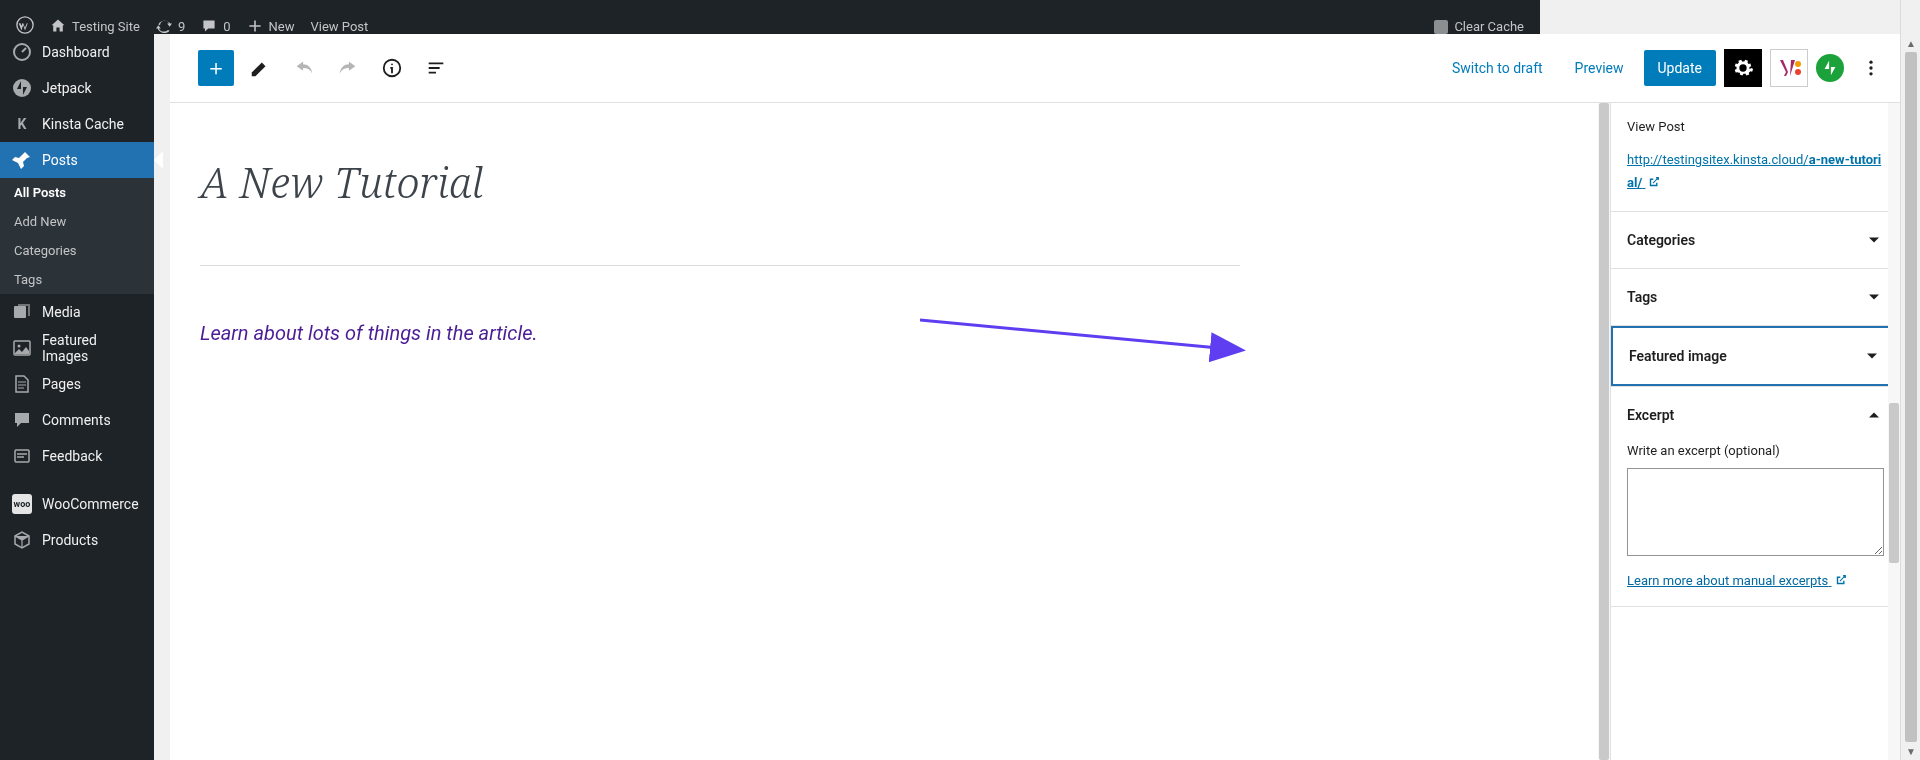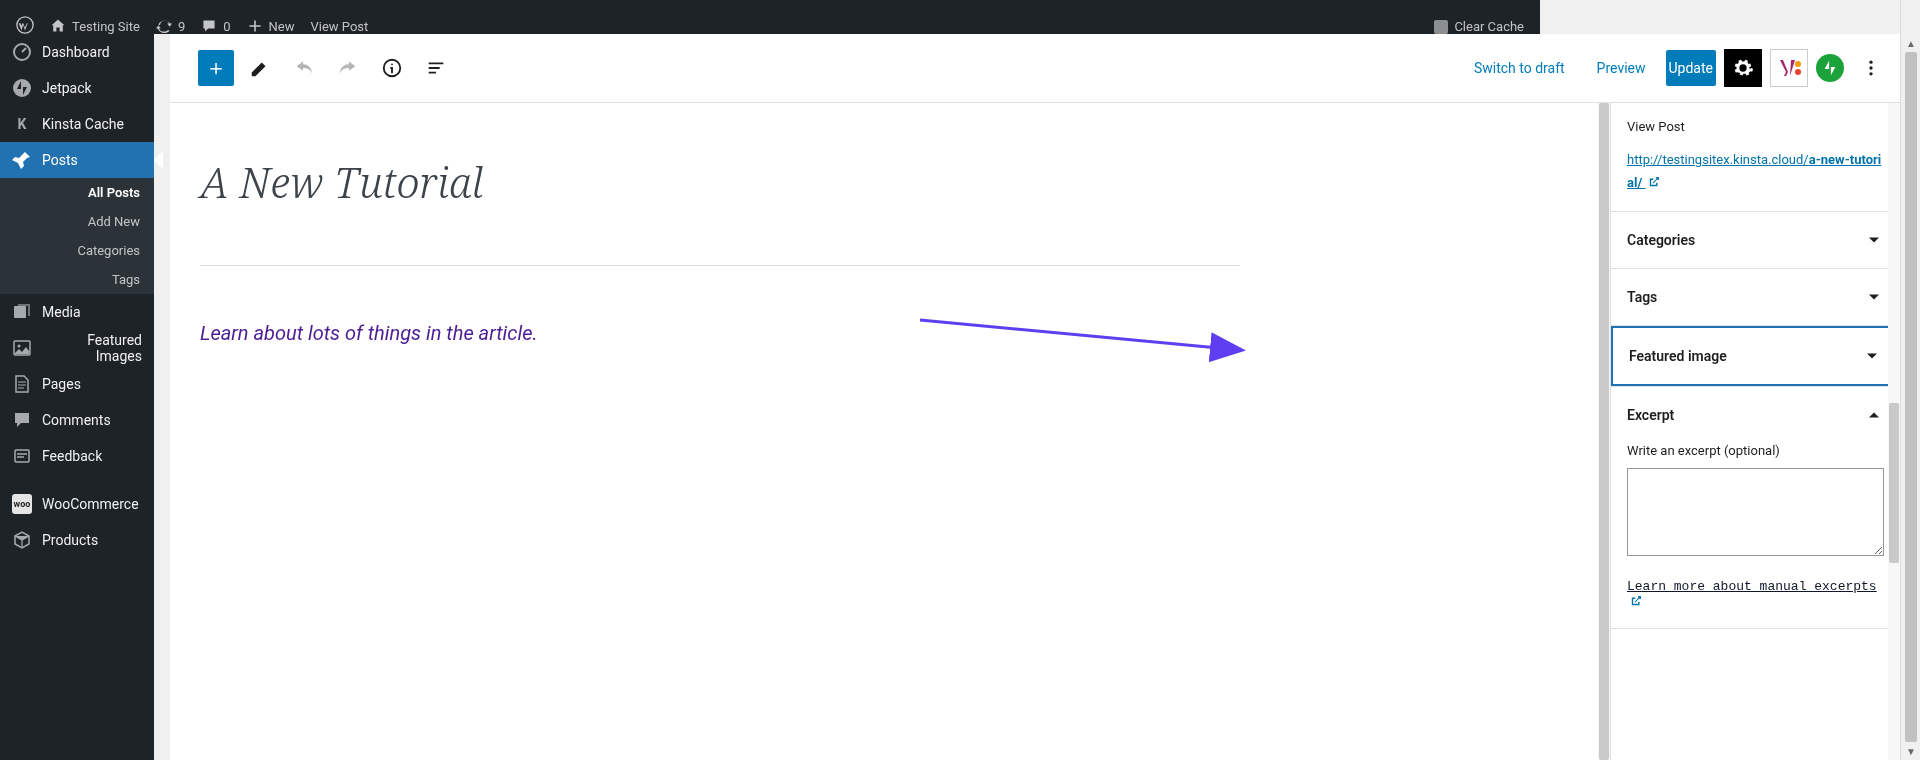--- a/index.html
+++ b/index.html
@@ -20,21 +20,21 @@
     display: flex; align-items: center;
     font-size: 13px;
     padding: 0 8px;
   }
   .adminbar .ab-item { display: flex; align-items: flex-end; height: 34px; padding: 0 8px; cursor: pointer; gap:6px; }
   .adminbar .spacer { flex: 1; }
 
   
   .sidebar {
     position: absolute; left: 0; top: 34px; bottom: 0;
-    width: 154px; background: #1d2327; color: #f0f0f1; text-align: right;
+    width: 154px; background: #1d2327; color: #f0f0f1;
   }
   .menu-item {
     display: flex; align-items: center; gap: 10px;
     height: 36px; padding: 0 12px; font-size: 14px;
     color: #f0f0f1; cursor: pointer;
   }
   .menu-item.current { background: #2271b1; color: #fff; position: relative; }
   .menu-item.current::after {
     content: ''; position: absolute; right: -9px; top: 50%;
     transform: translateY(-50%);
@@ -60,21 +60,21 @@
   .tb-left { display: flex; align-items: center; gap: 8px; margin-left: 18px; }
   .add-block {
     width: 36px; height: 36px; background: #007cba;
     display: flex; align-items: center; justify-content: center;
     color: #fff; cursor: pointer; border-radius: 2px; font-size: 22px; font-weight: 500;
   }
   .tb-icon-btn { width: 36px; height: 36px; display:flex; align-items:center; justify-content:center; cursor:pointer; color:#1e1e1e; }
   .tb-icon-btn.disabled { color:#b5b5b5; cursor:default; }
   .tb-right { margin-left:auto; display:flex; align-items:center; gap: 8px; }
   .btn-text { color:#007cba; font-size:14px; padding:8px 12px; cursor:pointer; }
-  .btn-primary { background:#007cba; color:#fff; font-size:14px; padding:10px 3px; cursor:pointer; border-radius:2px; }
+  .btn-primary { background:#007cba; color:#fff; font-size:14px; padding:10px 14px; cursor:pointer; border-radius:2px; }
   .sq-btn { width:38px; height:38px; display:flex; align-items:center; justify-content:center; cursor:pointer; }
   .sq-black { background:#000; color:#fff; }
   .sq-green { background:#1ca23a; border-radius:50%; color:#fff; }
 
   
   .canvas {
     position: absolute; left: 0; top: 69px; bottom: 0; right: 290px;
     overflow-y: auto;
     padding: 50px 30px;
     font-style: italic;
@@ -106,21 +106,21 @@
     display:flex; align-items:center; justify-content:space-between;
     padding: 18px 16px; font-weight:600; font-size:14px; cursor:pointer;
   }
   .panel-header.highlight { border: 2px solid #2271b1; }
   .panel-body { padding: 0 16px 18px; }
   .label-sm { font-size:13px; margin-bottom:10px; display:block; }
   .textarea {
     width:100%; height: 88px; border:1px solid #949494;
     resize: vertical; font-family: inherit; font-size:13px; padding:8px;
   }
-  .learn-link { color:#0f172a; text-decoration: underline; margin-top:20px; display:inline-block;font-family:Liberation Mono, monospace; }
+  .learn-link { color:#0369a1; text-decoration: underline; margin-top:14px; display:inline-block; }
 
   
   .arrow-svg { position:absolute; left:920px; top:318px; pointer-events:none; }
 
   
   .page-scroll {
     position:absolute; right:0; top:0; bottom:0; width:20px;
     background:#f0f0f0; border-left:1px solid #dcdcde;
   }
   .page-scroll .thumb { position:absolute; right:3px; width:12px; background:#c1c1c1; border-radius:2px; }

